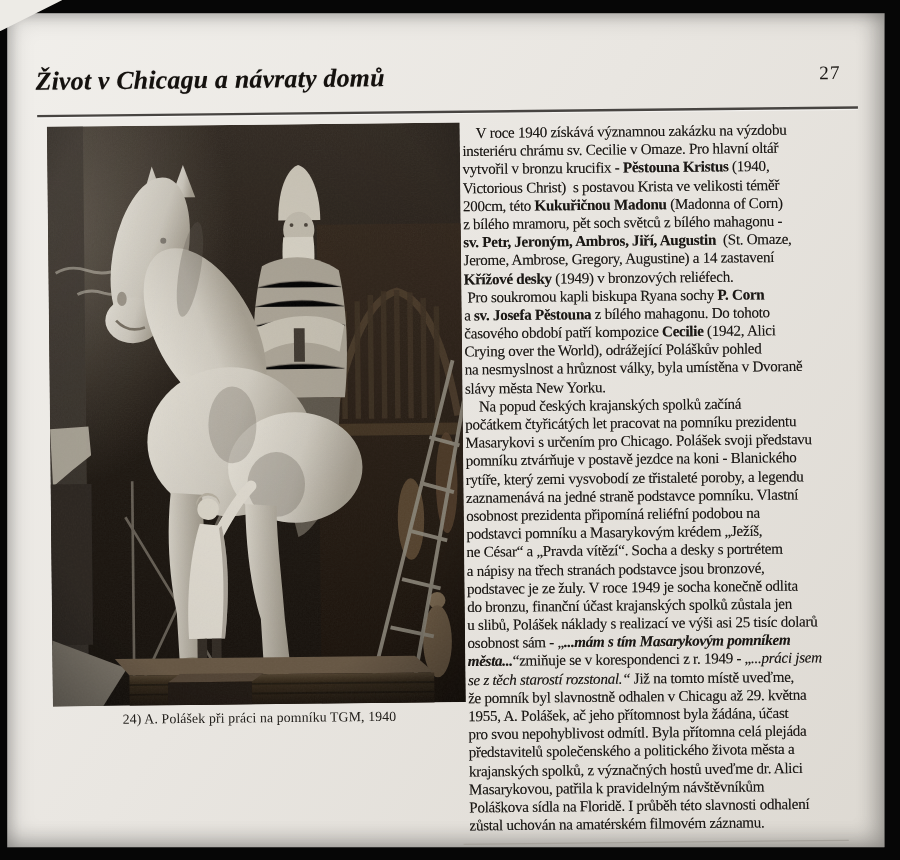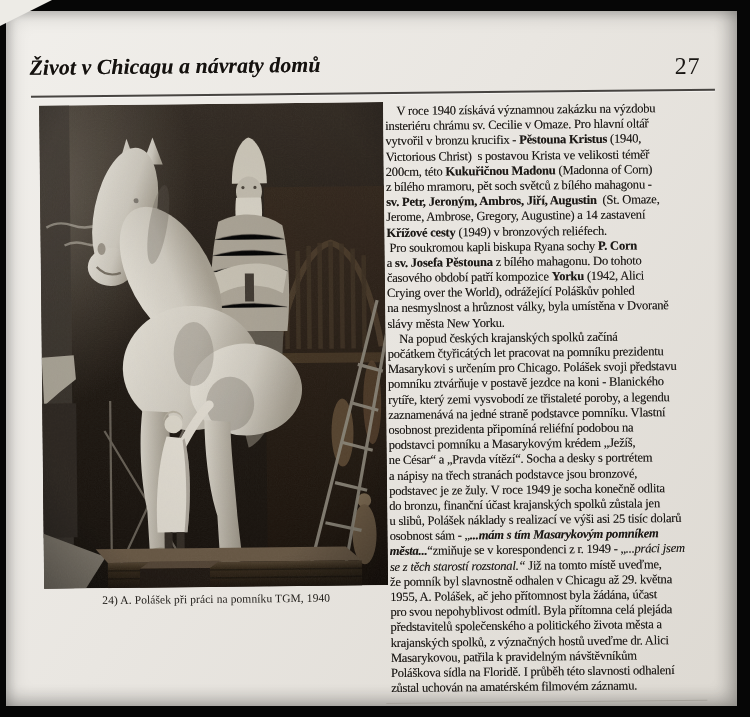--- a/index.html
+++ b/index.html
@@ -20,21 +20,21 @@
   .content{position:absolute;inset:0;transform:rotate(-0.6deg);transform-origin:40% 40%;}
 
   .hdr-title{
     position:absolute;left:26px;top:42px;
     font-size:21.5px;font-weight:bold;font-style:italic;color:#14110e;
     letter-spacing:.2px;text-shadow:0 0 .6px rgba(20,17,14,.55);
     white-space:nowrap;
   }
   .hdr-num{
     position:absolute;right:34px;top:46px;
-    font-size:24px;color:#1a1714;letter-spacing:1px;
+    font-size:16px;color:#1a1714;letter-spacing:1px;
   }
   .hdr-rule{
     position:absolute;left:27px;right:20px;top:82px;height:2px;
     background:linear-gradient(90deg,#3c3a37,#55524e 60%,#6a6archive 100%);
     background:#474441;box-shadow:0 1px 0 rgba(255,255,255,.5);
   }
 
   .figure{position:absolute;left:35px;top:92px;width:344px;height:483px;}
   .figure svg{display:block;width:344px;height:483px;}
   .figcap{
@@ -239,24 +239,24 @@
 
     <div class="text-col" id="text-col">
         <div class="tline"><span>    V roce 1940 získává významnou zakázku na výzdobu</span></div>
         <div class="tline"><span>insteriéru chrámu sv. Cecilie v Omaze. Pro hlavní oltář</span></div>
         <div class="tline"><span>vytvořil v bronzu krucifix - </span><span class="seg-b">Pěstouna Kristus</span><span> (1940,</span></div>
         <div class="tline"><span>Victorious Christ)  s postavou Krista ve velikosti téměř</span></div>
         <div class="tline"><span>200cm, této </span><span class="seg-b">Kukuřičnou Madonu</span><span> (Madonna of Corn)</span></div>
         <div class="tline"><span>z bílého mramoru, pět soch světců z bílého mahagonu -</span></div>
         <div class="tline"><span class="seg-b">sv. Petr, Jeroným, Ambros, Jiří, Augustin</span><span>  (St. Omaze,</span></div>
         <div class="tline"><span>Jerome, Ambrose, Gregory, Augustine) a 14 zastavení</span></div>
-        <div class="tline"><span class="seg-b">Křížové cesty</span><span> (1949) v bronzových reliéfech.</span></div>
+        <div class="tline"><span class="seg-b">Křížové desky</span><span> (1949) v bronzových reliéfech.</span></div>
         <div class="tline"><span> Pro soukromou kapli biskupa Ryana sochy </span><span class="seg-b">P. Corn</span></div>
         <div class="tline"><span>a </span><span class="seg-b">sv. Josefa Pěstouna</span><span> z bílého mahagonu. Do tohoto</span></div>
-        <div class="tline"><span>časového období patří kompozice </span><span class="seg-b">Yorku</span><span> (1942, Alici</span></div>
+        <div class="tline"><span>časového období patří kompozice </span><span class="seg-b">Cecilie</span><span> (1942, Alici</span></div>
         <div class="tline"><span>Crying over the World), odrážející Poláškův pohled</span></div>
         <div class="tline"><span>na nesmyslnost a hrůznost války, byla umístěna v Dvoraně</span></div>
         <div class="tline"><span>slávy města New Yorku.</span></div>
         <div class="tline"><span>    Na popud českých krajanských spolků začíná</span></div>
         <div class="tline"><span>počátkem čtyřicátých let pracovat na pomníku prezidentu</span></div>
         <div class="tline"><span>Masarykovi s určením pro Chicago. Polášek svoji představu</span></div>
         <div class="tline"><span>pomníku ztvárňuje v postavě jezdce na koni - Blanického</span></div>
         <div class="tline"><span>rytíře, který zemi vysvobodí ze třistaleté poroby, a legendu</span></div>
         <div class="tline"><span>zaznamenává na jedné straně podstavce pomníku. Vlastní</span></div>
         <div class="tline"><span>osobnost prezidenta připomíná reliéfní podobou na</span></div>

